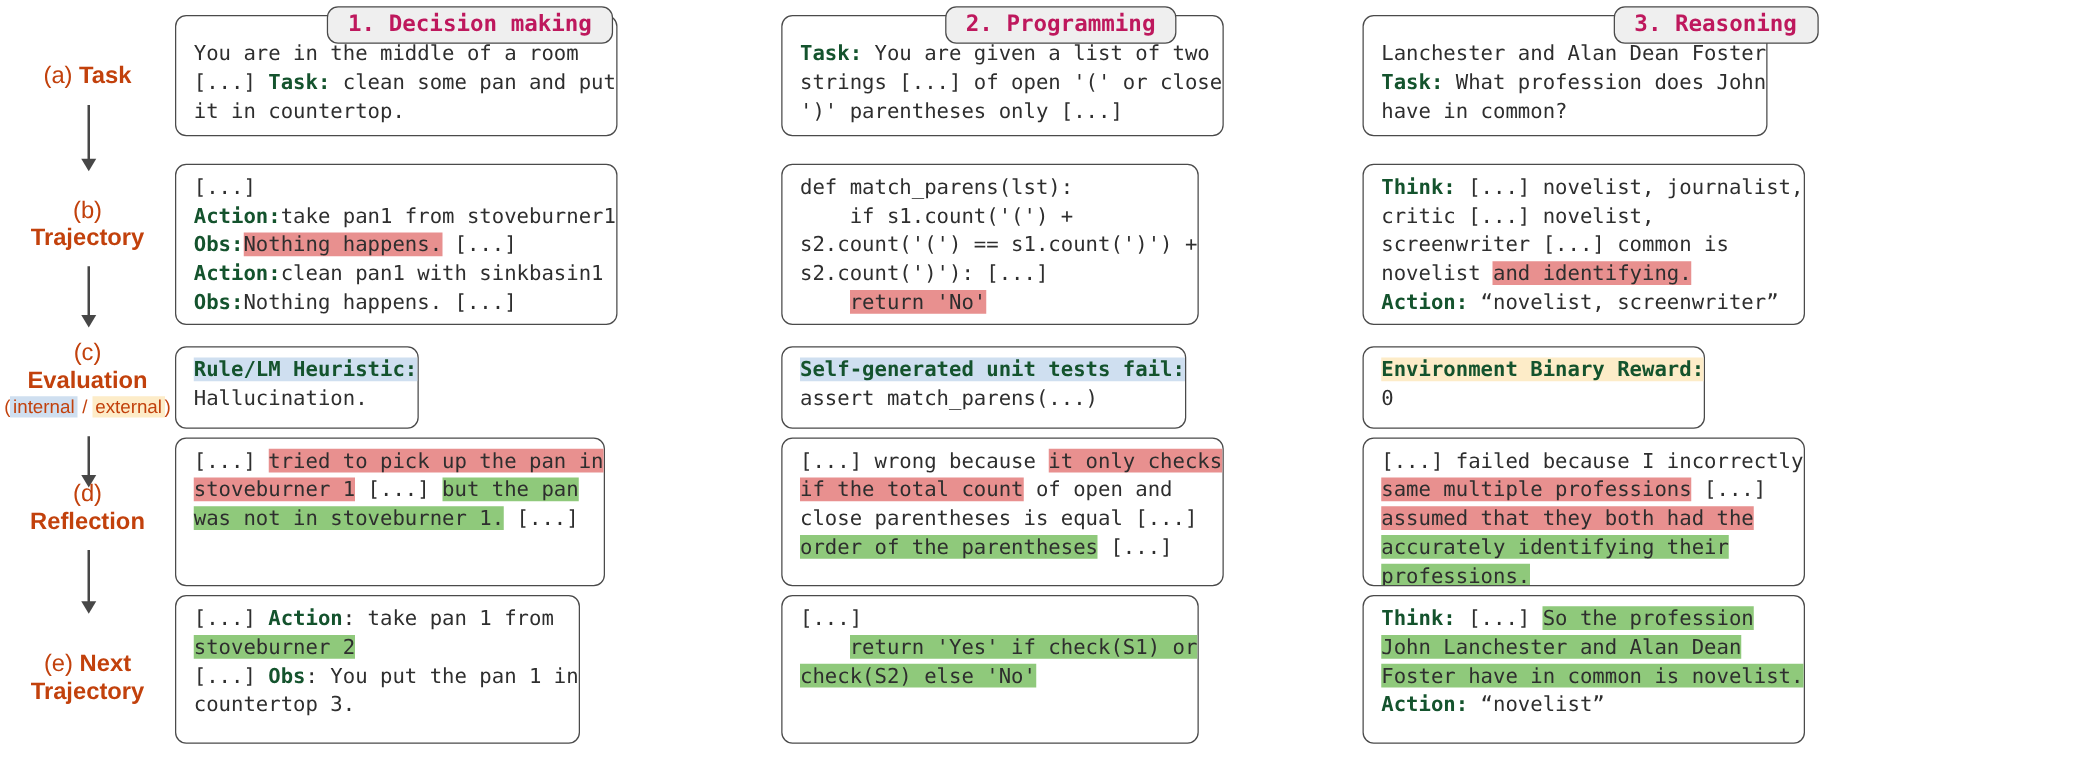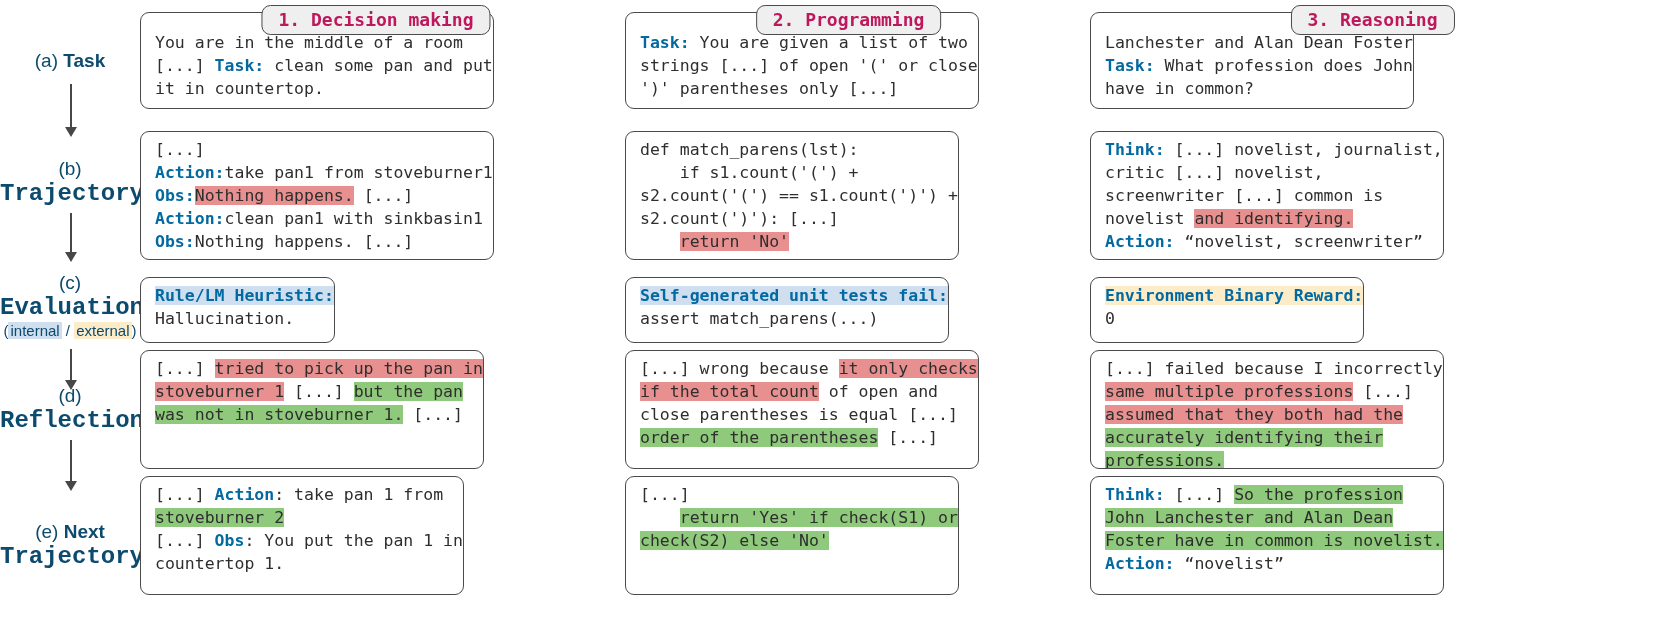--- a/index.html
+++ b/index.html
@@ -15,26 +15,26 @@
     width:1661px;height:622px;
   }
 
   
   .rail{
     position:absolute;left:0;top:0;width:140px;height:622px;
   }
   .stage{
     position:absolute;left:0;width:140px;
     text-align:center;
-    color:#0c4a6e;
+    color:#c2410c;
     line-height:1.15;
   }
   .stage .tag{font-size:19px;font-weight:400;}
   .stage .tag b{font-weight:700;}
-  .stage .name{font-size:24px;font-weight:700;font-family:Liberation Mono, monospace;}
+  .stage .name{font-size:19px;font-weight:700;}
   .stage .sub{font-size:15px;font-weight:400;margin-top:1px;white-space:nowrap;}
   .hl-internal{background:#cfdff0;padding:0 2px;}
   .hl-external{background:#fdecc8;padding:0 2px;}
 
   .arrow{
     position:absolute;left:70px;width:2px;background:#474747;
   }
   .arrow::after{
     content:"";position:absolute;left:-5px;bottom:-9px;
     border-left:6px solid transparent;
@@ -69,21 +69,21 @@
     background:#ffffff;
     font-family:"DejaVu Sans Mono","Liberation Mono",monospace;
     font-size:16.5px;
     line-height:23px;
     color:#2e2e2e;
     padding:6px 0 6px 14px;
     overflow:hidden;
   }
   .box.first{padding-top:18px;}
   .box .line{white-space:pre;}
-  .box b{color:#0369a1;font-weight:700;}
+  .box b{color:#14532d;font-weight:700;}
 
   .r{background:#e8908f;}
   .g{background:#8fc97b;}
   .b{background:#cfdff0;}
   .y{background:#fdecc8;}
 
   
   .row-a{top:12px;height:97px;}
   .row-b{top:131px;height:129px;}
   .row-c{top:277px;height:66px;}
@@ -147,21 +147,21 @@
       </div>
     <div class="box row-d">
         <div class="line"><span>[...] </span><span class="r">tried to pick up the pan in</span></div>
         <div class="line"><span class="r">stoveburner 1</span><span> [...] </span><span class="g">but the pan</span></div>
         <div class="line"><span class="g">was not in stoveburner 1.</span><span> [...]</span></div>
       </div>
     <div class="box row-e">
         <div class="line"><span>[...] </span><b>Action</b><span>: take pan 1 from</span></div>
         <div class="line"><span class="g">stoveburner 2</span></div>
         <div class="line"><span>[...] </span><b>Obs</b><span>: You put the pan 1 in</span></div>
-        <div class="line"><span>countertop 1.</span></div>
+        <div class="line"><span>countertop 3.</span></div>
       </div>
   </div>
 
   <div class="col col-2">
     <div class="header">2. Programming</div>
     <div class="box first row-a">
         <div class="line"><b>Task:</b><span> You are given a list of two</span></div>
         <div class="line"><span>strings [...] of open '(' or close</span></div>
         <div class="line"><span>')' parentheses only [...]</span></div>
       </div>

